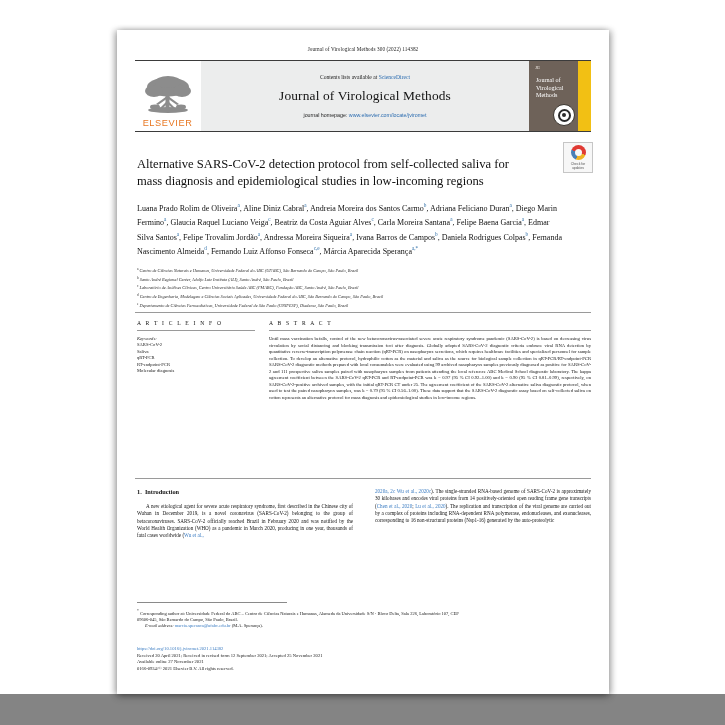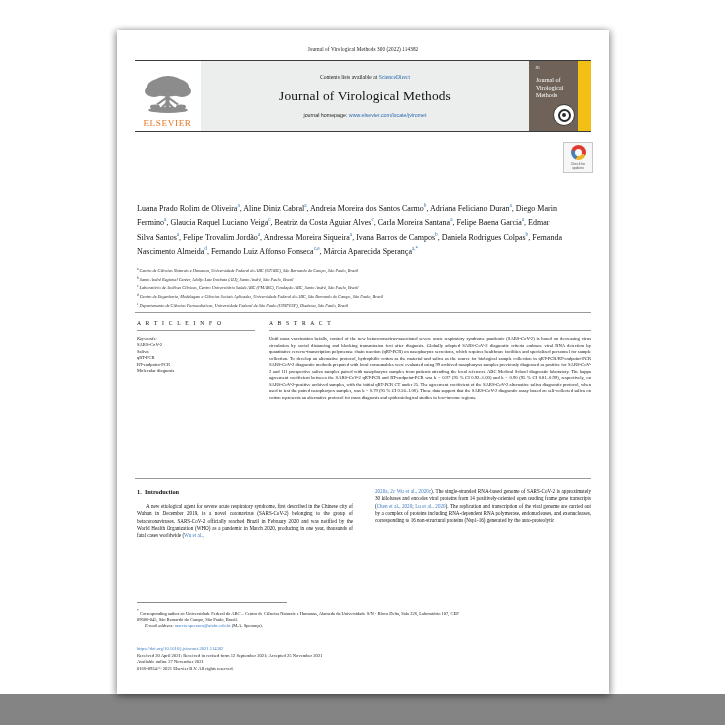--- a/index.html
+++ b/index.html
@@ -82,21 +82,21 @@
     padding-bottom: 3px;
     box-sizing: border-box;
     border-right: 1px solid #ffffff;
   }
   .elsevier-tree {
     width: 52px;
     height: 44px;
     margin-top: 3px;
   }
   .elsevier-word {
-    font-family: Liberation Serif, serif;
+    font-family: Liberation Sans, sans-serif;
     font-size: 9.2px;
     letter-spacing: 0.6px;
     color: #e87722;
     font-weight: 400;
     line-height: 10px;
   }
   .center-band {
     flex: 1 1 auto;
     background: #eceded;
     display: flex;
@@ -423,20 +423,21 @@
       </div>
 
       <div class="crossmark">
         <div class="cm-ring"></div>
         <div class="cm-text">
           <span>Check for</span><br>
           <span>updates</span>
         </div>
       </div>
 
+      <div class="title">Alternative SARS-CoV-2 detection protocol from self-collected saliva for mass diagnosis and epidemiological studies in low-incoming regions</div>
 
       <div class="authors"><span>Luana Prado Rolim de Oliveira</span><sup>a</sup>, <span>Aline Diniz Cabral</span><sup>a</sup>, <span>Andreia Moreira dos Santos Carmo</span><sup>b</sup>, <span>Adriana Feliciano Duran</span><sup>a</sup>, <span>Diego Marin Fermino</span><sup>a</sup>, <span>Glaucia Raquel Luciano Veiga</span><sup>c</sup>, <span>Beatriz da Costa Aguiar Alves</span><sup>c</sup>, <span>Carla Moreira Santana</span><sup>a</sup>, <span>Felipe Baena Garcia</span><sup>a</sup>, <span>Edmar Silva Santos</span><sup>a</sup>, <span>Felipe Trovalim Jordão</span><sup>a</sup>, <span>Andressa Moreira Siqueira</span><sup>a</sup>, <span>Ivana Barros de Campos</span><sup>b</sup>, <span>Daniela Rodrigues Colpas</span><sup>b</sup>, <span>Fernanda Nascimento Almeida</span><sup>d</sup>, <span>Fernando Luiz Affonso Fonseca</span><sup>c,e</sup>, <span>Márcia Aparecida Sperança</span><sup>a,*</sup></div>
 
       <div class="affils">
           <div class="affil-row"><sup>a</sup><span> Centro de Ciências Naturais e Humanas, Universidade Federal do ABC (UFABC), São Bernardo do Campo, São Paulo, Brazil</span></div>
           <div class="affil-row"><sup>b</sup><span> Santo André Regional Center, Adolfo Lutz Institute (ALI), Santo André, São Paulo, Brazil</span></div>
           <div class="affil-row"><sup>c</sup><span> Laboratório de Análises Clínicas, Centro Universitário Saúde ABC (FMABC), Fundação ABC, Santo André, São Paulo, Brazil</span></div>
           <div class="affil-row"><sup>d</sup><span> Centro de Engenharia, Modelagem e Ciências Sociais Aplicadas, Universidade Federal do ABC, São Bernardo do Campo, São Paulo, Brazil</span></div>
           <div class="affil-row"><sup>e</sup><span> Departamento de Ciências Farmacêuticas, Universidade Federal de São Paulo (UNIFESP), Diadema, São Paulo, Brazil</span></div>
         </div>

